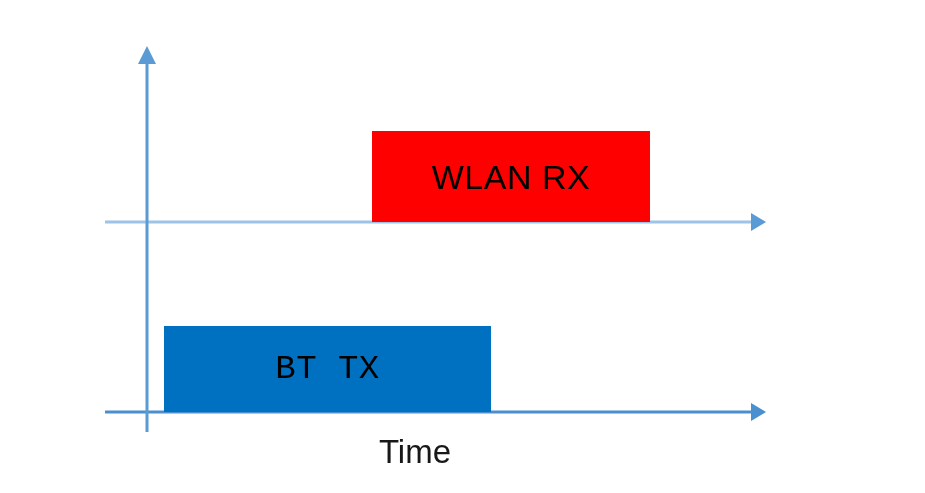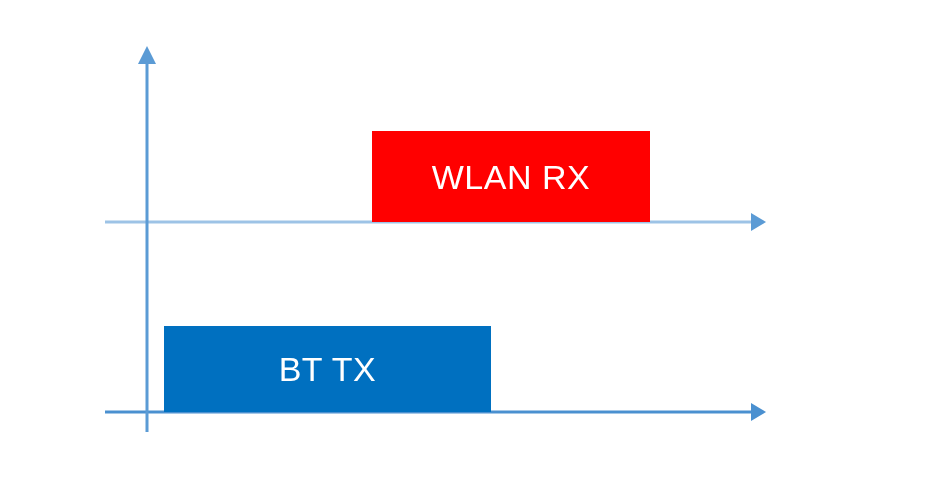--- a/index.html
+++ b/index.html
@@ -23,21 +23,21 @@
     left: 0;
     top: 0;
     width: 925px;
     height: 493px;
   }
   .block {
     position: absolute;
     display: flex;
     align-items: center;
     justify-content: center;
-    color: #ffffff;
+    color: #000000;
     font-family: "Liberation Sans", sans-serif;
     font-size: 34px;
     font-weight: 400;
     letter-spacing: 0.5px;
     line-height: 1;
     white-space: nowrap;
   }
   #wlan-rx-block {
     left: 372px;
     top: 131px;
@@ -89,19 +89,20 @@
     <polygon points="751,403 766,412 751,421" fill="#4a90d0"></polygon>
 
     <line x1="147" y1="60" x2="147" y2="432" stroke="#5b9bd5" stroke-width="3"></line>
     <polygon points="147,46 156,64 138,64" fill="#5b9bd5"></polygon>
   </svg>
 
   <div id="wlan-rx-block" class="block" style="background:#ff0000;">
     <span>WLAN RX</span>
   </div>
 
-  <div id="bt-tx-block" class="block" style="background:#0070c0;">
+  <div id="bt-tx-block" class="block" style="background:#0070c0;font-family:Liberation Mono, monospace;">
     <span>BT TX</span>
   </div>
 
+  <div id="time-axis-label">Time</div>
 
 
 </div>
 
 </body></html>

